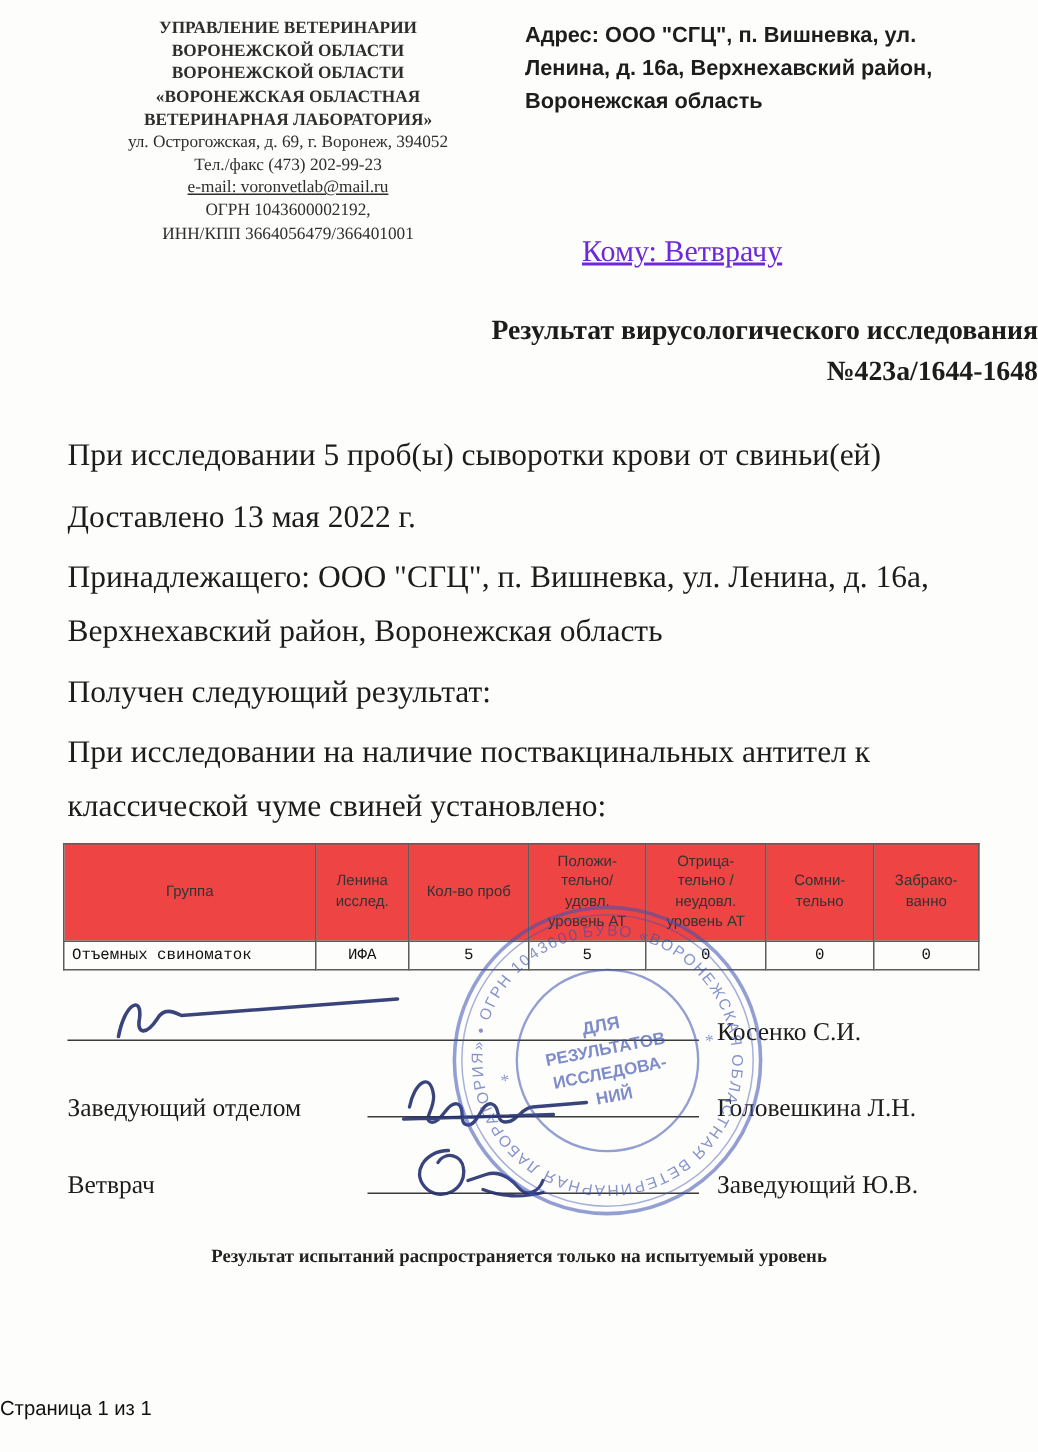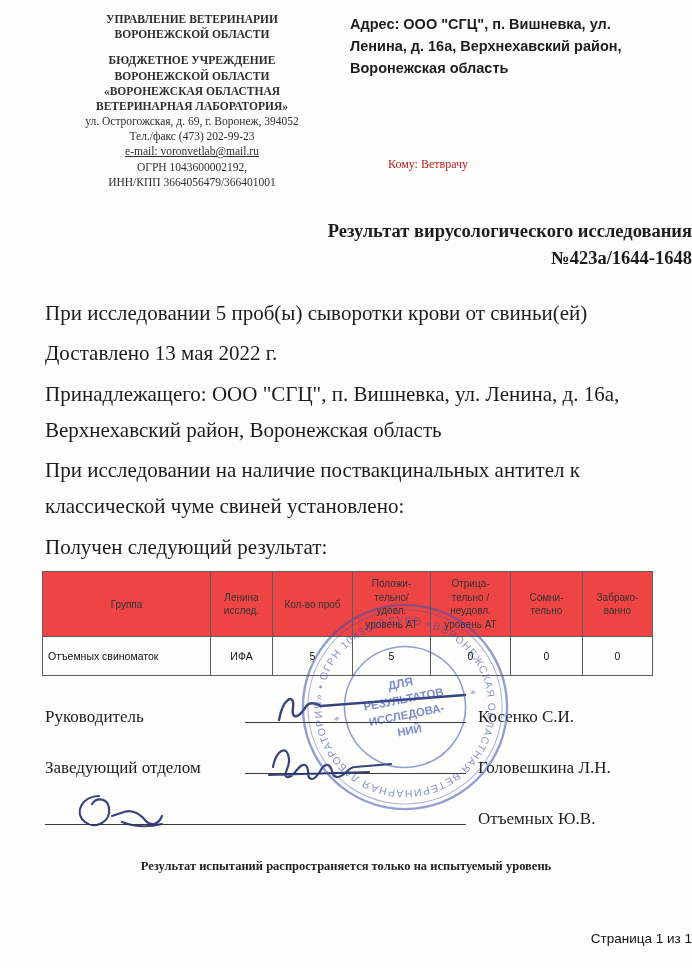--- a/index.html
+++ b/index.html
@@ -24,21 +24,21 @@
   .lh-underline { text-decoration:underline; }
   .recipient {
     width:308px; margin-left:8px; padding-top:2px;
   }
   .recipient-address {
     font-family:"Liberation Sans", sans-serif;
     font-size:14.5px; font-weight:600; line-height:1.5; color:#1d1d1d;
   }
   .recipient-to {
     margin-top:78px; margin-left:38px;
-    font-size:12px; color:#b91c1c;
+    font-size:20px; color:#6d28d9;text-decoration:underline;
   }
   
   .doc-date { margin:26px 0 0 128px; font-size:16.5px; font-weight:bold; }
   .doc-title {
     margin-top:28px; text-align:right;
     font-size:18.5px; font-weight:bold; line-height:1.45;
   }
   
   .body-text { margin:24px 36px 0 45px; font-size:21px; line-height:1.7; }
   .body-text p { margin:0 0 5px 0; }
@@ -48,21 +48,21 @@
     border-collapse:collapse; table-layout:fixed; width:610px;
     font-family:"Liberation Sans", sans-serif;
   }
   .results-table th, .results-table td { border:1px solid #5c5c5c; }
   .results-table th {
     background:#ef4444; font-size:10px; font-weight:normal;
     color:#333; text-align:center; vertical-align:middle;
     padding:3px 2px; white-space:pre-line; line-height:1.35; height:58px;
   }
   .results-table td {
-    font-size:10.5px; text-align:center; padding:13px 2px; color:#111;
+    font-size:10.5px; text-align:center; padding:3px 2px; color:#111;font-family:Liberation Mono, monospace;
   }
   .results-table td.cell-left { text-align:left; padding-left:5px; }
   
   .sig-row {
     display:flex; align-items:flex-end;
     margin:24px 42px 0 45px; font-size:17px;
   }
   .sig-role { width:200px; }
   .sig-line {
     flex:1; height:22px; margin:0 12px 4px 0;
@@ -70,41 +70,40 @@
   }
   .sig-mark { position:absolute; left:20px; bottom:-8px; overflow:visible; }
   .sig-name { width:172px; }
   
   .footer-note {
     margin-top:30px; text-align:center;
     font-size:12.5px; font-weight:600; color:#222;
   }
   .page-number {
     position:absolute; bottom:22px; left:0; width:100%;
-    text-align:right; font-family:"Liberation Sans", sans-serif;
+    text-align:left; font-family:"Liberation Sans", sans-serif;
     font-size:13.5px; color:#111;
   }
   
   .stamp {
     position:absolute; left:296px; top:598px;
     width:218px; height:218px;
     transform:rotate(-11deg);
     pointer-events:none;
   }
 </style>
 </head>
 <body>
 
 <div class="page">
 
   <div class="header">
     <div class="letterhead">
       <div class="lh-line lh-bold">УПРАВЛЕНИЕ ВЕТЕРИНАРИИ</div>
       <div class="lh-line lh-bold">ВОРОНЕЖСКОЙ ОБЛАСТИ</div>
-      <div class="lh-line lh-bold lh-gap">БЮДЖЕТНОЕ УЧРЕЖДЕНИЕ</div>
       <div class="lh-line lh-bold">ВОРОНЕЖСКОЙ ОБЛАСТИ</div>
       <div class="lh-line lh-bold">«ВОРОНЕЖСКАЯ ОБЛАСТНАЯ</div>
       <div class="lh-line lh-bold">ВЕТЕРИНАРНАЯ ЛАБОРАТОРИЯ»</div>
       <div class="lh-line">ул. Острогожская, д. 69, г. Воронеж, 394052</div>
       <div class="lh-line">Тел./факс  (473) 202-99-23</div>
       <div class="lh-line lh-underline">e-mail: voronvetlab@mail.ru</div>
       <div class="lh-line">ОГРН 1043600002192,</div>
       <div class="lh-line">ИНН/КПП 3664056479/366401001</div>
     </div>
     <div class="recipient">
@@ -116,22 +115,22 @@
 
   <div class="doc-title">
     <div>Результат вирусологического исследования</div>
     <div>№423а/1644-1648</div>
   </div>
 
   <div class="body-text">
     <p>При исследовании 5 проб(ы) сыворотки крови от свиньи(ей)</p>
     <p>Доставлено 13 мая 2022 г.</p>
     <p>Принадлежащего: ООО "СГЦ", п. Вишневка, ул. Ленина, д. 16а, Верхнехавский район, Воронежская область</p>
+    <p>Получен следующий результат:</p>
     <p>При исследовании на наличие поствакцинальных антител к классической чуме свиней установлено:</p>
-    <p>Получен следующий результат:</p>
   </div>
 
   <table class="results-table">
     <colgroup>
       <col style="width:168px">
         <col style="width:62px">
         <col style="width:80px">
       <col style="width:78px">
         <col style="width:80px">
         <col style="width:72px">
@@ -164,46 +163,46 @@
         <td>5</td>
         <td>5</td>
         <td>0</td>
         <td>0</td>
         <td>0</td>
       </tr>
     </tbody>
   </table>
 
   <div class="sig-row">
-    <span class="sig-role">Руководитель</span>
     <span class="sig-line">
       <svg class="sig-mark" width="210" height="42" viewBox="0 0 210 42">
         <path d="M14,32 C18,10 30,4 28,20 C26,30 32,32 40,20 C44,13 50,15 56,18 L200,7" fill="none" stroke="#23306e" stroke-width="2.4" stroke-linecap="round" opacity="0.9"></path>
       </svg>
     </span>
     <span class="sig-name">Косенко С.И.</span>
   </div>
 
   <div class="sig-row">
     <span class="sig-role">Заведующий отделом</span>
     <span class="sig-line">
       <svg class="sig-mark" width="150" height="44" viewBox="0 0 150 44">
         <path d="M8,30 c3,-16 14,-24 16,-8 c1,9 -7,16 -2,18 c7,2 11,-14 18,-12 c6,2 0,14 7,14 c7,0 9,-16 16,-14 c6,2 2,12 9,12 c8,0 11,-10 18,-10 l36,-3 M4,38 l100,-3" fill="none" stroke="#23306e" stroke-width="2.2" stroke-linecap="round" opacity="0.9"></path>
       </svg>
     </span>
     <span class="sig-name">Головешкина Л.Н.</span>
   </div>
 
   <div class="sig-row">
+    <span class="sig-role">Ветврач</span>
     <span class="sig-line">
       <svg class="sig-mark" width="140" height="46" viewBox="0 0 140 46">
         <path d="M34,10 c-16,0 -26,16 -14,26 c10,8 26,0 24,-14 c-1,-9 -12,-12 -17,-4 m20,12 l12,-4 c9,-3 16,2 22,9 c5,6 13,3 16,-5 m-40,6 c10,4 24,6 40,2" fill="none" stroke="#23306e" stroke-width="2.2" stroke-linecap="round" opacity="0.9"></path>
       </svg>
     </span>
-    <span class="sig-name">Отъемных Ю.В.</span>
+    <span class="sig-name">Заведующий Ю.В.</span>
   </div>
 
   <div class="footer-note">Результат испытаний распространяется только на испытуемый уровень</div>
 
   <div class="stamp">
     <svg width="218" height="218" viewBox="0 0 220 220">
       <g fill="none" stroke="#3d52b0">
         <circle cx="110" cy="110" r="103" stroke-width="2.4" opacity="0.55"></circle>
         <circle cx="110" cy="110" r="98" stroke-width="1" opacity="0.45"></circle>
         <circle cx="110" cy="110" r="61" stroke-width="1.6" opacity="0.55"></circle>

